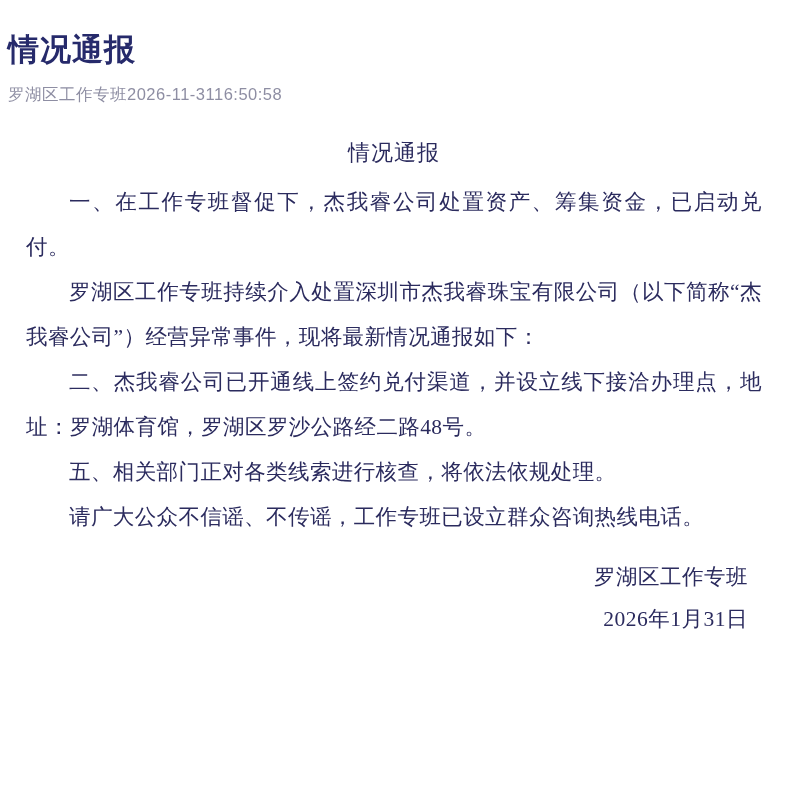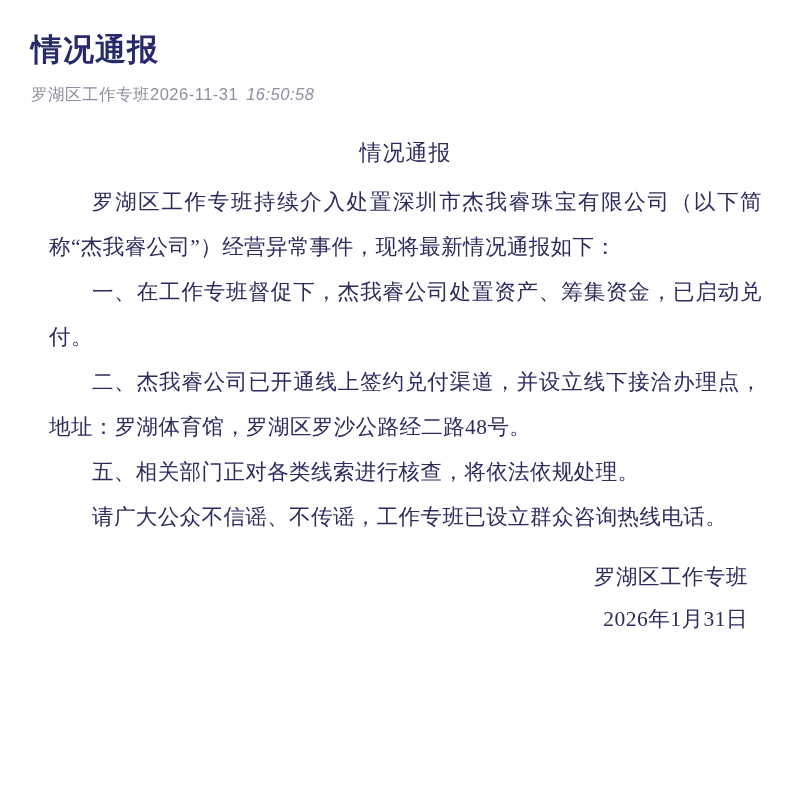--- a/index.html
+++ b/index.html
@@ -11,42 +11,42 @@
     width: 800px;
     height: 791px;
     font-family: "Liberation Serif", "DejaVu Serif", serif;
     color: #2b2b5e;
     overflow: hidden;
   }
   .page {
     width: 800px;
     height: 791px;
     box-sizing: border-box;
-    padding: 24px 26px 0 31px;
+    padding: 24px 26px 0 8px;
     position: relative;
   }
   .doc-title {
     font-family: "Liberation Sans", "DejaVu Sans", sans-serif;
     font-weight: bold;
     font-size: 31px;
     line-height: 40px;
     color: #262a6b;
     letter-spacing: 1px;
     margin: 6px 0 0 0;
   }
   .meta {
     font-family: "Liberation Sans", "DejaVu Sans", sans-serif;
     font-size: 16.5px;
     color: #8e8ea3;
     margin-top: 14px;
     letter-spacing: 0.5px;
   }
   .meta .meta-source { margin-right: 0px; }
   .meta .meta-date { margin-left: 0px; }
-  .meta .meta-time { margin-left: 8px; font-style: italic; }
+  .meta .meta-time { margin-left: 0; }
 
   .body-wrap {
     margin-top: 30px;
     padding: 0 12px 0 18px;
   }
   .body-heading {
     text-align: center;
     font-size: 22px;
     line-height: 34px;
     color: #2b2b5e;
@@ -88,22 +88,22 @@
 
   <h1 class="doc-title">情况通报</h1>
 
   <div class="meta">
     <span class="meta-source">罗湖区工作专班</span><span class="meta-date">2026-11-31</span><span class="meta-time">16:50:58</span>
   </div>
 
   <div class="body-wrap">
     <div class="body-heading">情况通报</div>
 
+    <p class="para">一、在工作专班督促下，杰我睿公司处置资产、筹集资金，已启动兑付。</p>
     <p class="para">罗湖区工作专班持续介入处置深圳市杰我睿珠宝有限公司（以下简称“杰我睿公司”）经营异常事件，现将最新情况通报如下：</p>
-    <p class="para">一、在工作专班督促下，杰我睿公司处置资产、筹集资金，已启动兑付。</p>
     <p class="para">二、杰我睿公司已开通线上签约兑付渠道，并设立线下接洽办理点，地址：罗湖体育馆，罗湖区罗沙公路经二路48号。</p>
     <p class="para">五、相关部门正对各类线索进行核查，将依法依规处理。</p>
     <p class="para">请广大公众不信谣、不传谣，工作专班已设立群众咨询热线电话。</p>
 
     <div class="sign-block">
       <div class="sign-name">罗湖区工作专班</div>
       <div class="sign-date">2026年1月31日</div>
     </div>
   </div>
 

